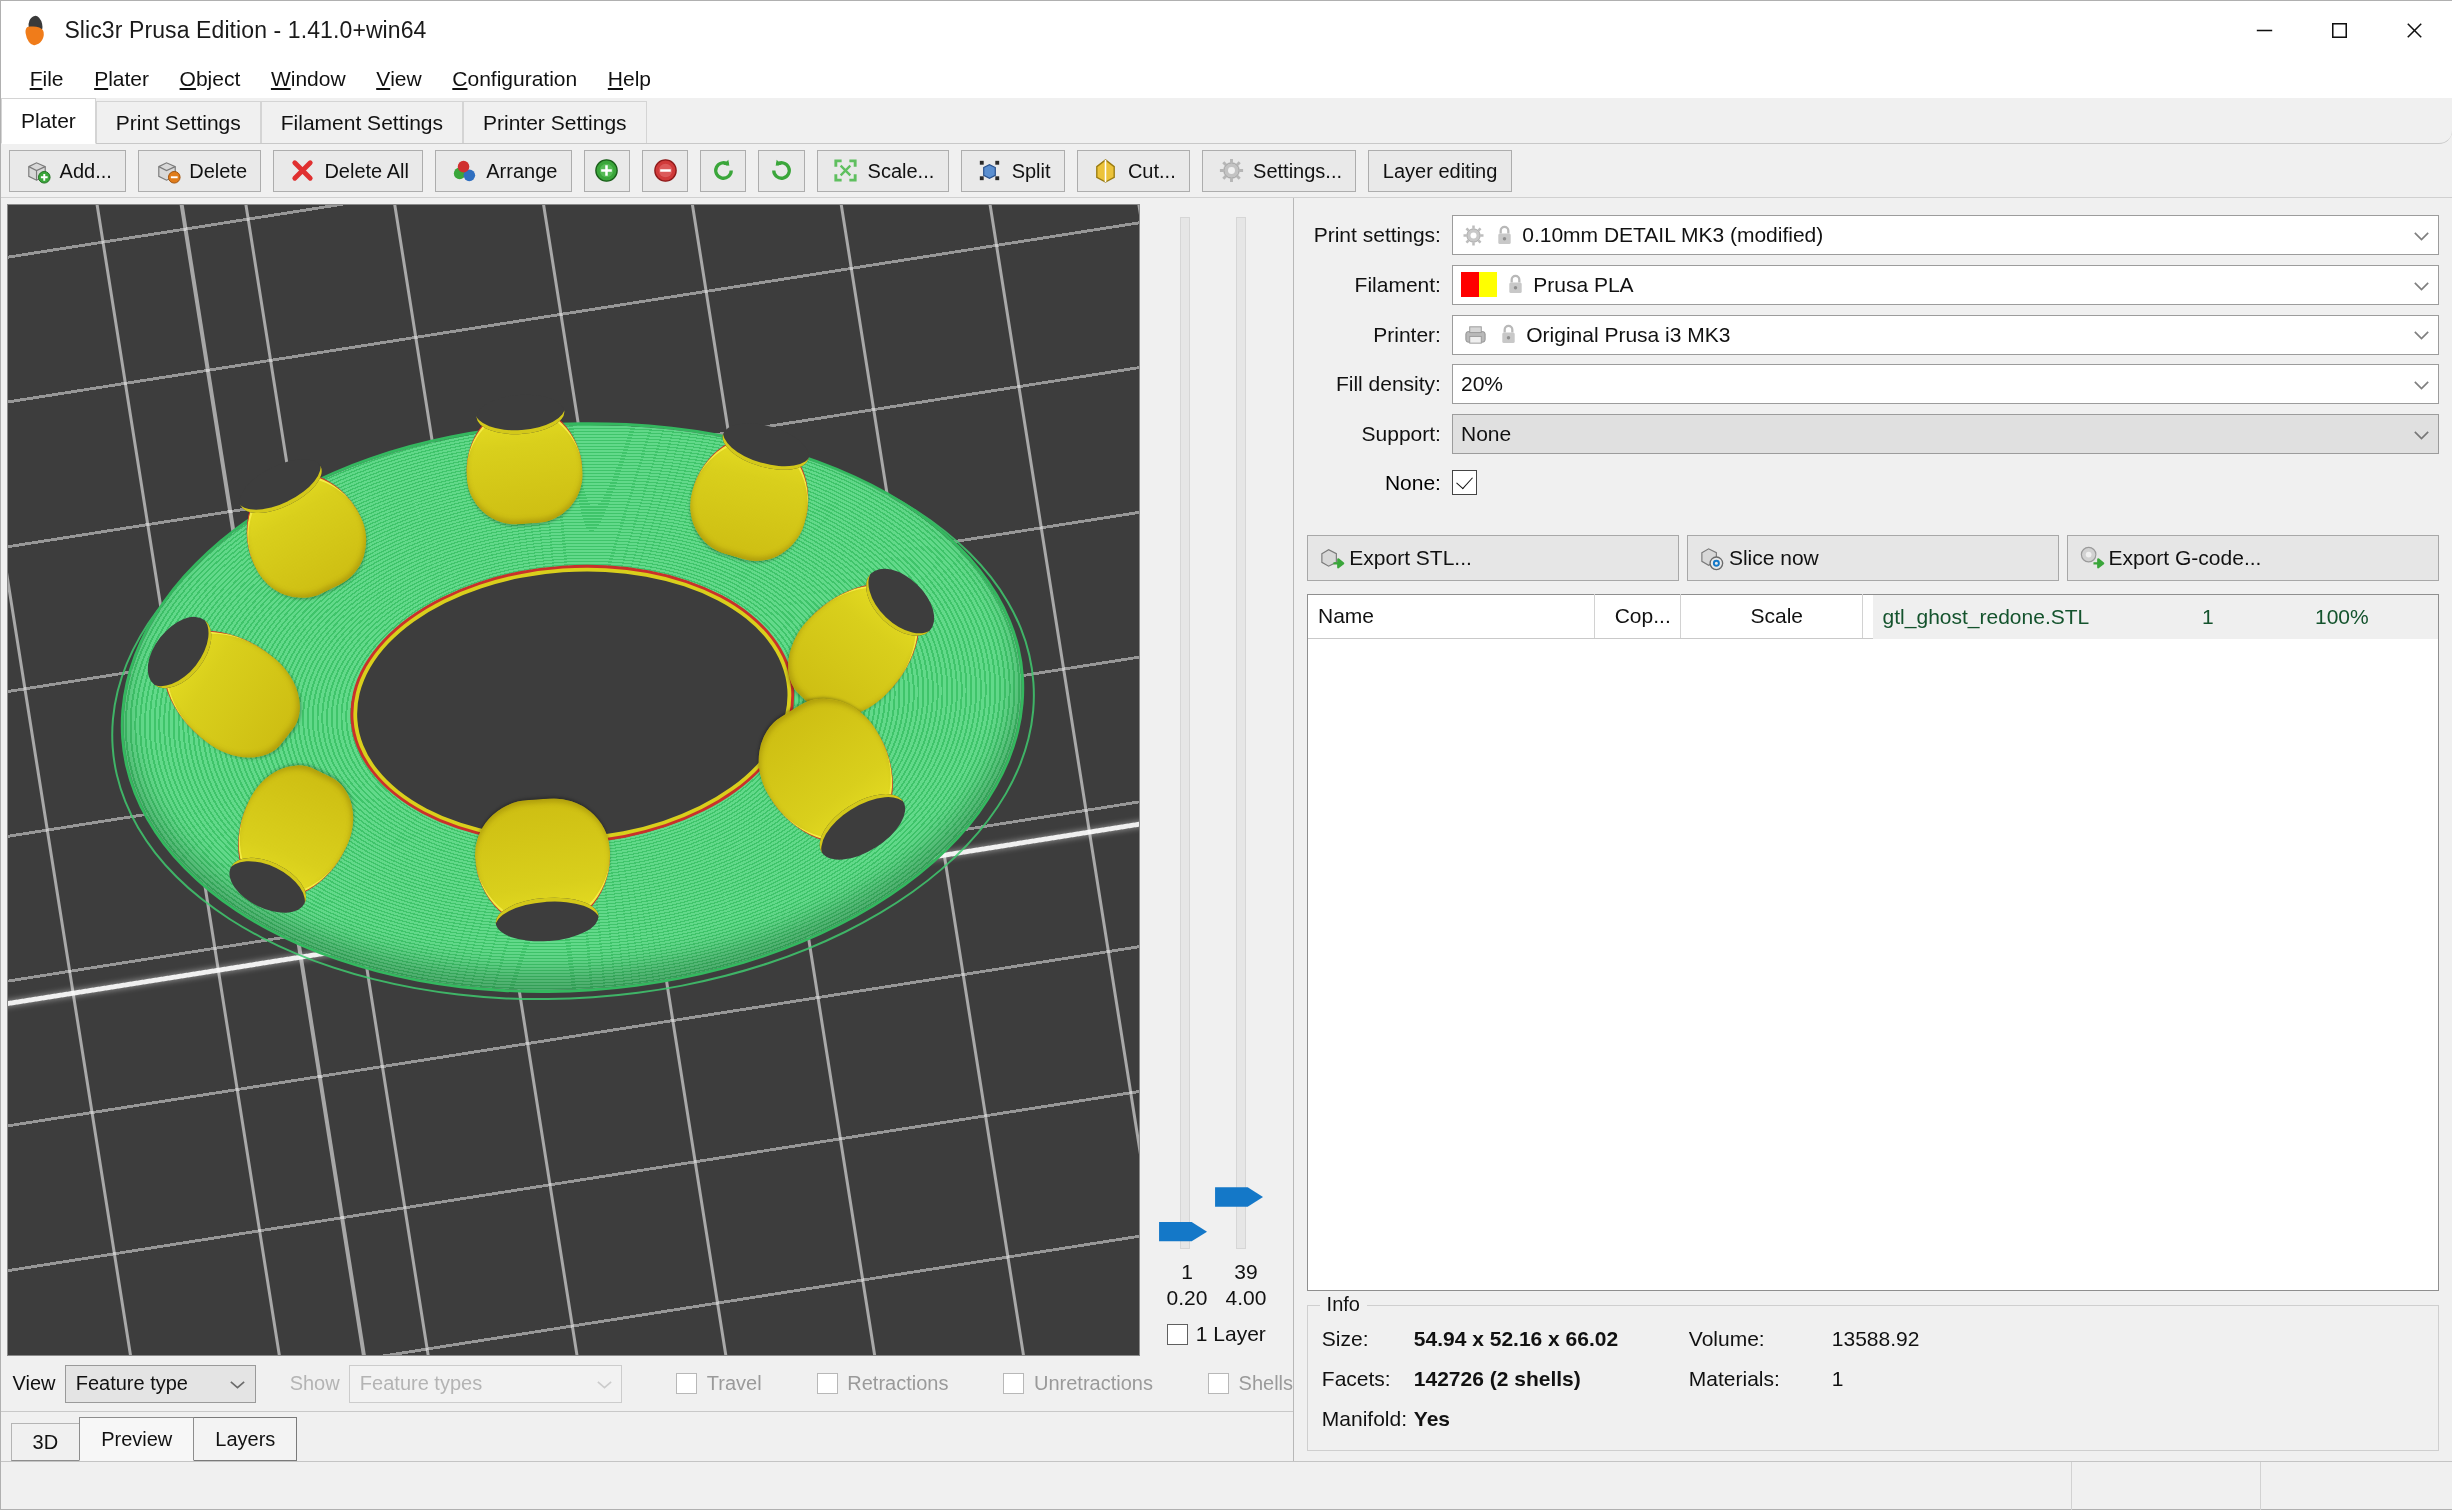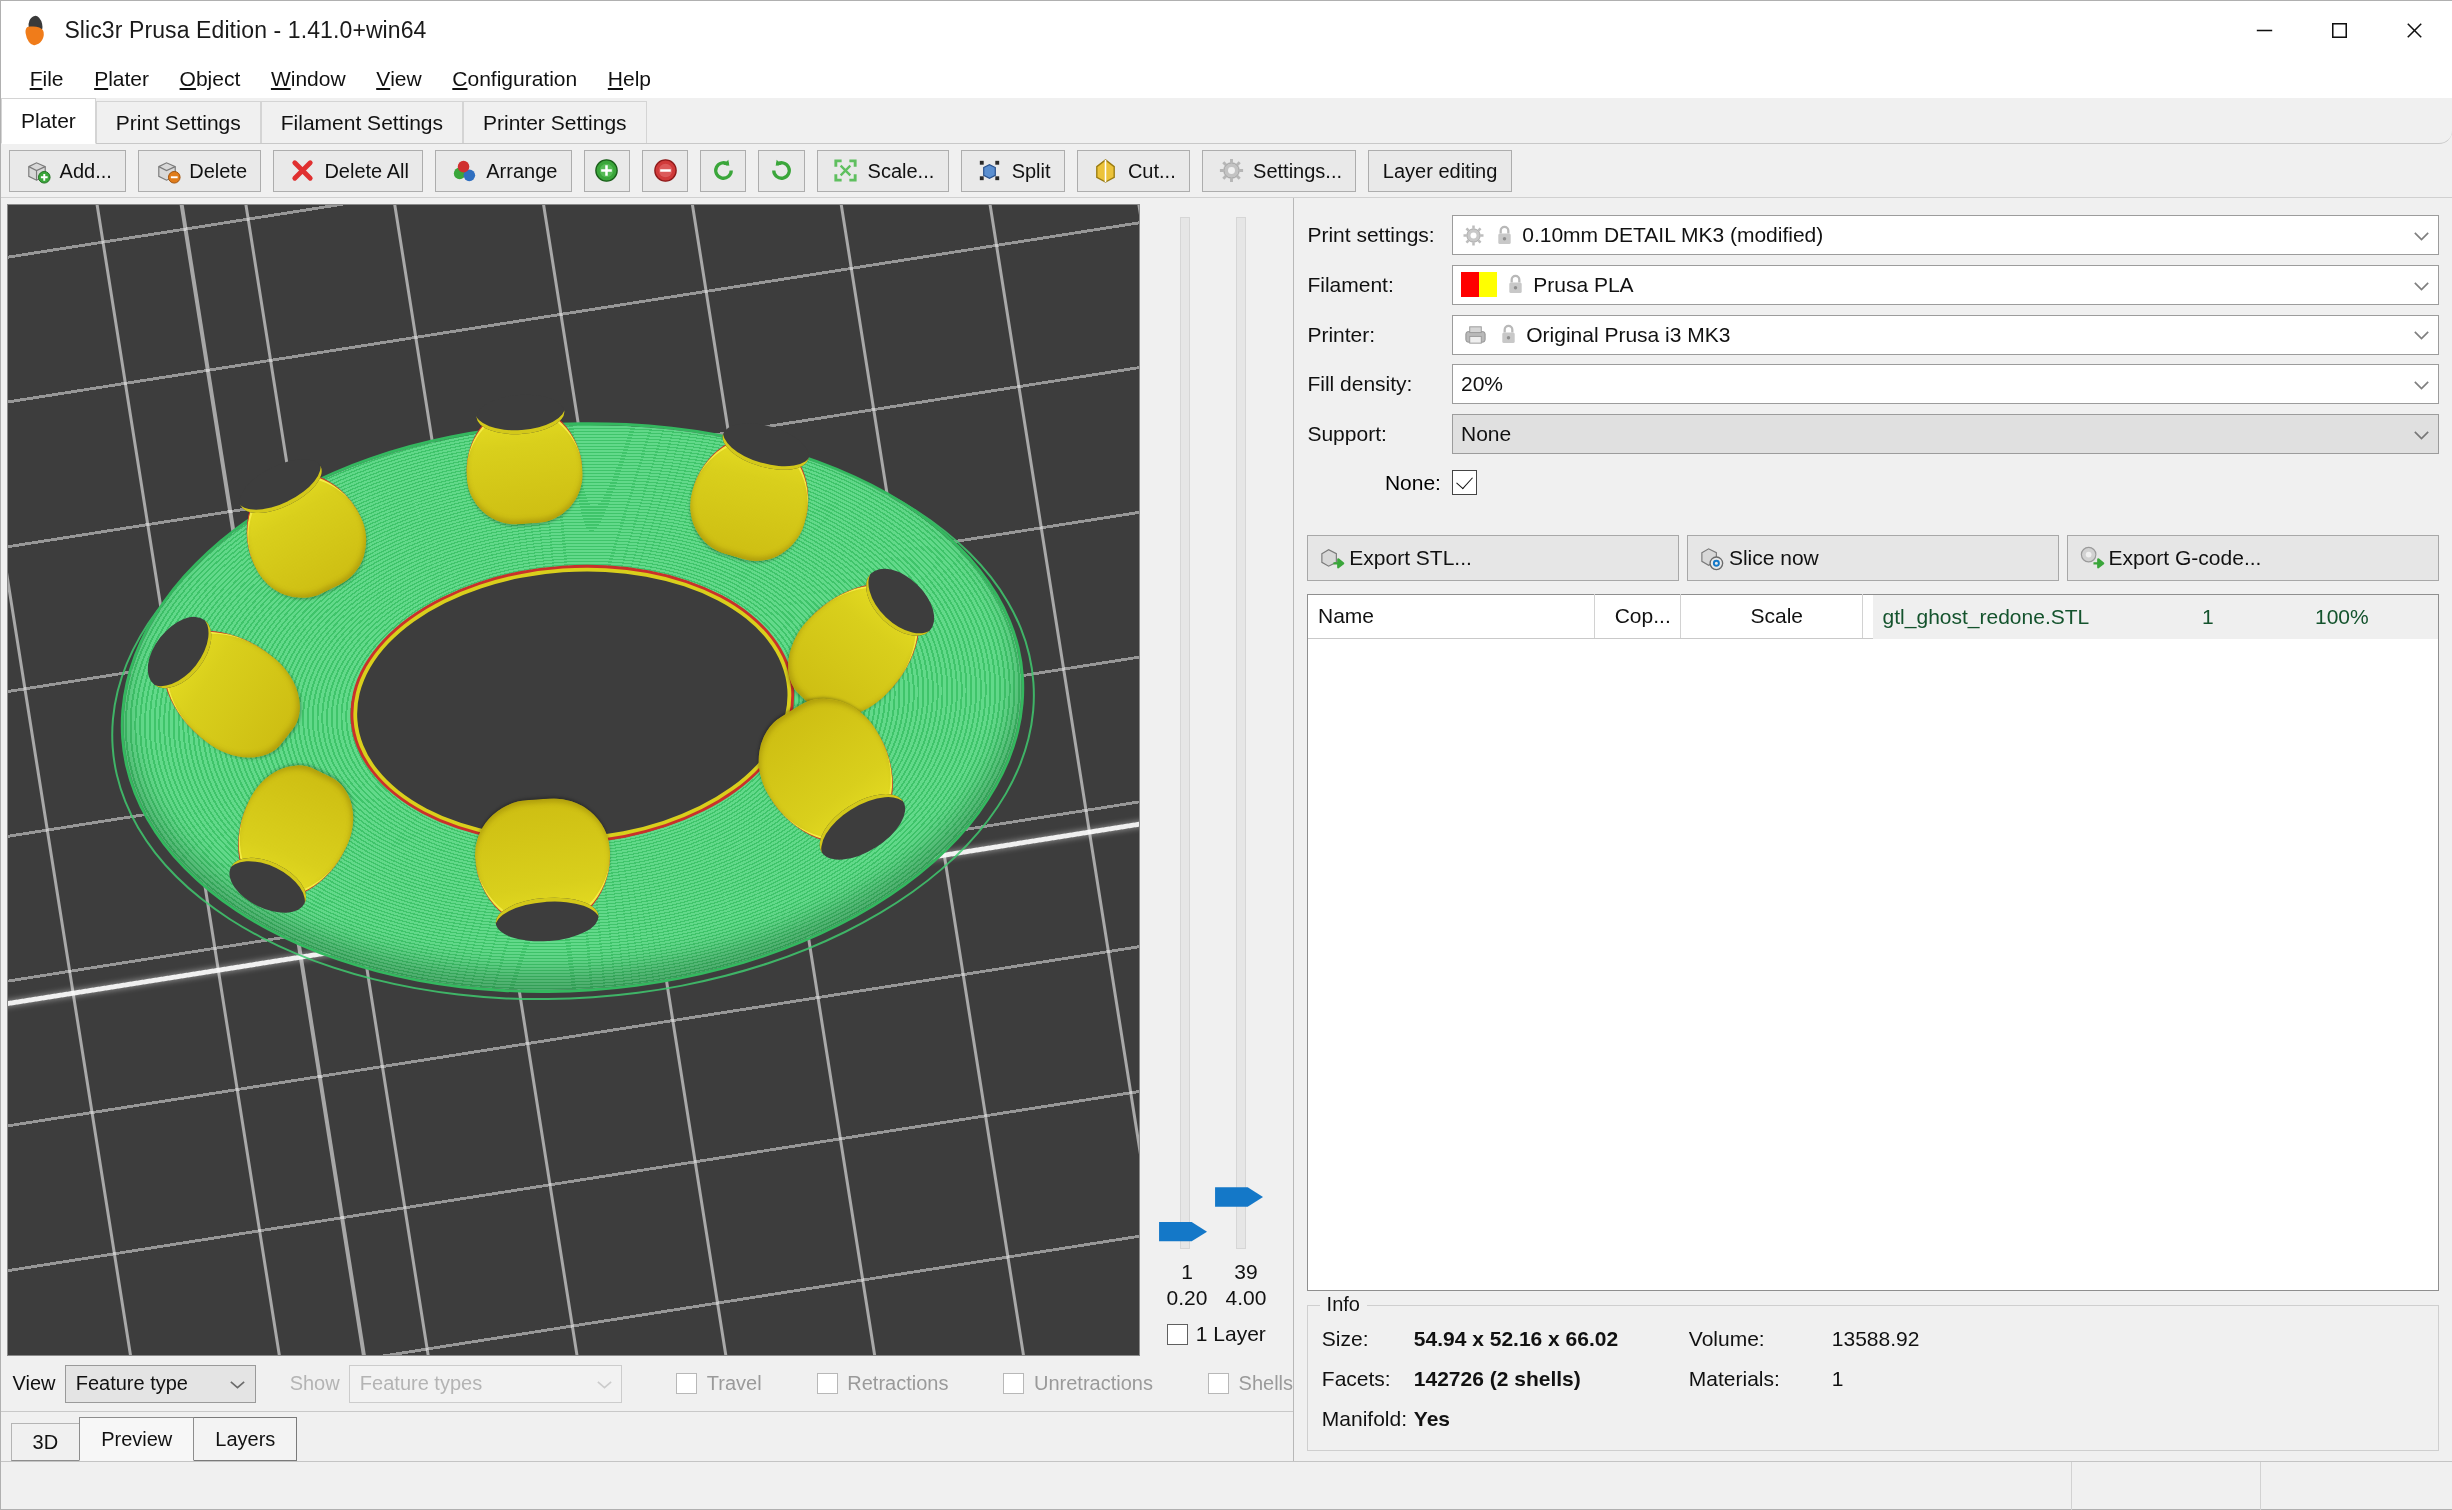--- a/index.html
+++ b/index.html
@@ -336,21 +336,21 @@
     border-left: 1px solid #b8b8b8;
     display: flex; flex-direction: column;
     padding: 15.3px 13.4px 0 13.4px;
   }
   .prow {
     display: flex; align-items: center;
     height: 44px;
     margin-bottom: 5.7px;
   }
   .prow .plabel {
-    width: 145px; 
+    width: 145px; text-align: right;
     font-size: 21px; color: #111;
     padding-right: 11.5px; flex: 0 0 145px;
   }
   .pfield {
     flex: 1 1 auto;
     height: 40px;
     border: 1px solid #9c9c9c;
     background: #ffffff;
     display: flex; align-items: center;
     padding: 0 5.7px 0 7.6px;

